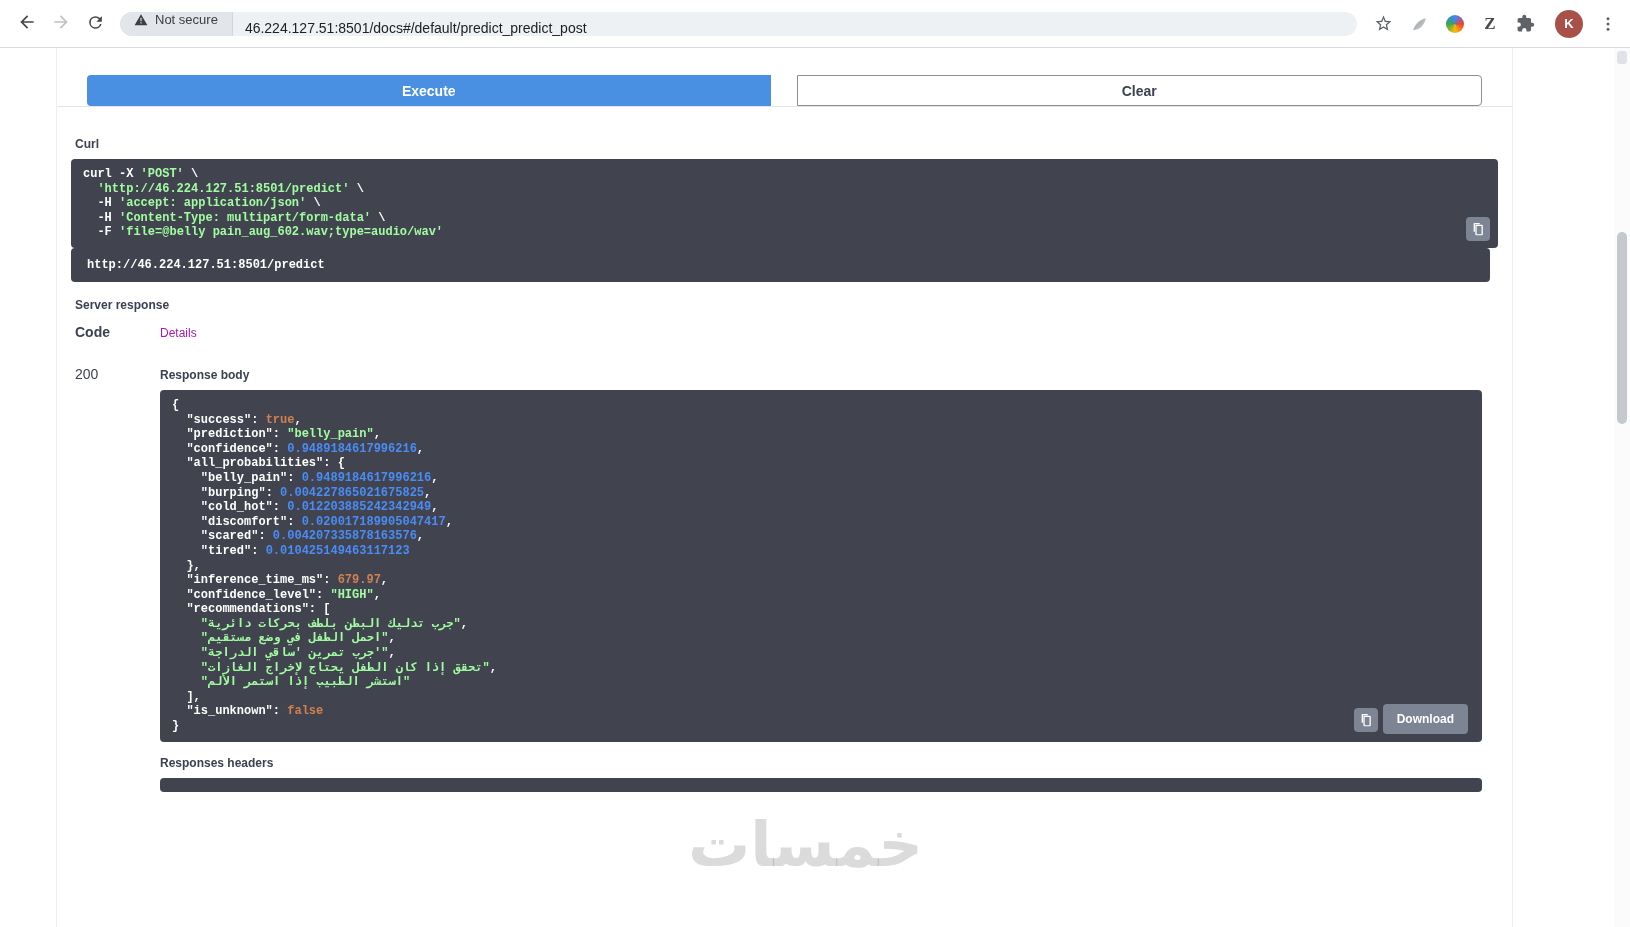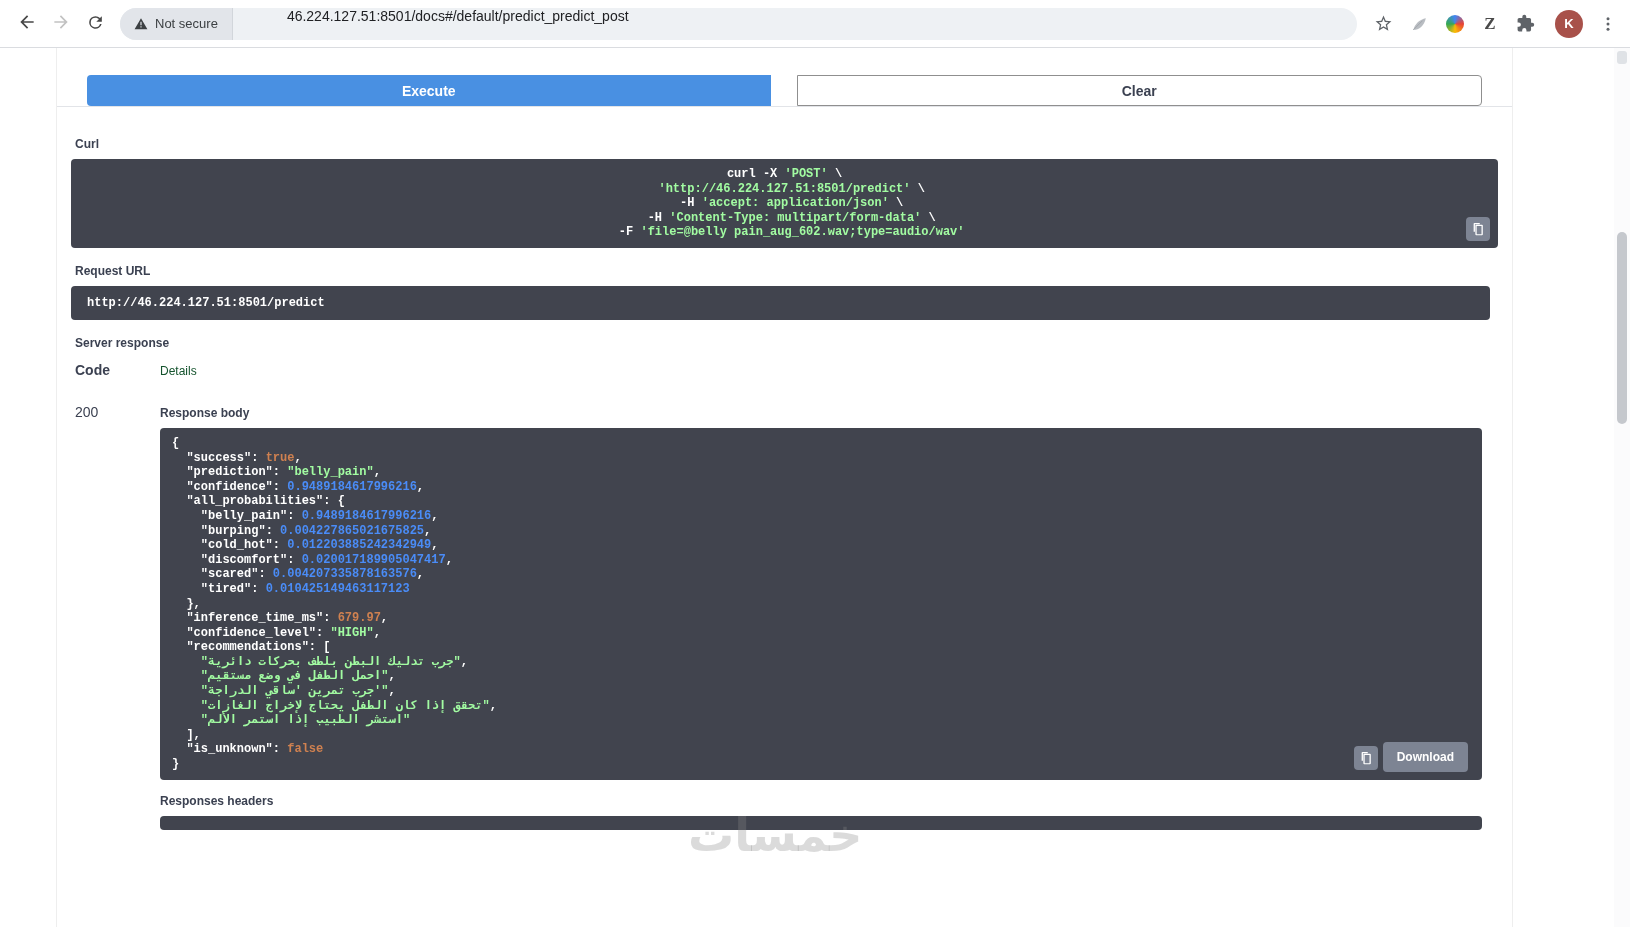--- a/index.html
+++ b/index.html
@@ -14,22 +14,22 @@
   
   .chrome {
     height:48px; background:#ffffff; border-bottom:1px solid #dadce0;
     display:flex; align-items:center; padding:0 6px 0 10px;
   }
   .nav-btn {
     width:34px; height:34px; border:none; background:transparent; border-radius:50%;
     display:flex; align-items:center; justify-content:center; flex:0 0 auto; padding:0;
   }
   .omnibox {
-    flex:1; height:32px; background:#eef1f4; border-radius:16px; margin:0 10px 0 8px;
-    display:flex; align-items:flex-start; overflow:hidden; min-width:0;gap:42px;
+    flex:1; height:24px; background:#eef1f4; border-radius:16px; margin:0 10px 0 8px;
+    display:flex; align-items:flex-end; overflow:hidden; min-width:0;
   }
   .security-chip {
     display:flex; align-items:center; gap:7px; height:32px; padding:0 14px;
     background:#e2e5ea; border-right:1px solid #d2d6db; flex:0 0 auto;
   }
   .security-chip span.lbl { font-size:13px; color:#3c4043; white-space:nowrap; }
   .url-text {
     font-size:14px; color:#202124; padding:0 12px; white-space:nowrap; overflow:hidden;
   }
   .icon-btn {
@@ -68,21 +68,21 @@
     font-family:inherit;
   }
   .responses-title { margin:42px 18px 18px; font-size:15px; font-weight:600; color:#3b4151; }
   .divider { height:1px; background:#e2e4e8; }
   .section-label { font-size:12px; font-weight:700; color:#3b4151; }
   .curl-label { margin:30px 18px 8px; }
   .code-block {
     background:var(--code_bg,#41444e); border-radius:4px; position:relative;
     padding:8px 12px;
   }
-  .curl-block { margin:0 14px 0 14px; min-height:88px;text-align:center; }
+  .curl-block { margin:0 14px 0 14px; min-height:88px; }
   .code {
     margin:0; font-family:"Liberation Mono","DejaVu Sans Mono","DejaVu Sans",monospace;
     font-size:12px; line-height:14.6px; font-weight:600; color:#fff; white-space:pre;
   }
   .code-line { white-space:pre; }
   .tk-cmd { color:#ffffff; font-weight:700; }
   .tk-pln { color:#ffffff; }
   .tk-key { color:#ffffff; font-weight:700; }
   .tk-str { color:var(--token_string,#a2fca2); }
   .tk-num { color:var(--token_number,#4a8cf7); }
@@ -94,37 +94,37 @@
   .curl-copy { right:8px; bottom:7px; }
   .request-url-label { margin:16px 18px 8px; }
   .request-url-bar {
     margin:0 22px 0 14px; background:var(--code_bg,#41444e); border-radius:4px;
     padding:10px 16px; font-family:"Liberation Mono","DejaVu Sans Mono",monospace;
     font-size:12px; font-weight:700; color:#fff;
   }
   .server-response-label { margin:16px 18px 12px; }
   .response-table { margin:12px 30px 0 18px; display:grid; grid-template-columns:85px 1fr; }
   .col-code-header { font-size:14px; font-weight:600; color:#3b4151; padding-bottom:26px; }
-  .col-details-header { font-size:12px; font-weight:400; color:#14532d; padding-top:2px; }
+  .col-details-header { font-size:12px; font-weight:400; color:#a21caf; padding-top:2px; }
   .status-code { font-size:14px; color:#3b4151; }
   .details-cell { min-width:0; }
   .response-body-label { margin:2px 0 8px; }
   .response-body-block { margin-top:0; }
   .body-copy { right:104px; bottom:10px; }
   .download-btn {
     position:absolute; right:14px; bottom:8px; height:30px; padding:0 14px;
     background:var(--download_bg,#7d8493); color:#fff; border:none; border-radius:4px;
     font-size:12px; font-weight:700; cursor:pointer; font-family:inherit;
   }
   .headers-label { margin:14px 0 8px; }
   .headers-bar { height:14px; background:var(--code_bg,#41444e); border-radius:4px; }
 
   .watermark {
     position:absolute; left:688px; top:760px; z-index:10;
-    font-size:46px; font-weight:700; color:rgba(135,135,135,0.30);
+    font-size:62px; font-weight:700; color:rgba(135,135,135,0.30);
     font-family:"DejaVu Sans",sans-serif; pointer-events:none;
   }
 
   
   .scrollbar {
     position:absolute; top:48px; right:0; width:16px; height:879px; background:#fbfbfc;
   }
   .scroll-top-piece {
     position:absolute; top:3px; left:3px; width:10px; height:13px;
     background:#dfe2e6; border-radius:3px;
@@ -224,21 +224,20 @@
       <pre class="code"><div class="code-line"><span class="tk-cmd">curl -X </span><span class="tk-str">'POST'</span><span class="tk-cmd"> \</span></div><div class="code-line"><span class="tk-cmd">  </span><span class="tk-str">'http://46.224.127.51:8501/predict'</span><span class="tk-cmd"> \</span></div><div class="code-line"><span class="tk-cmd">  -H </span><span class="tk-str">'accept: application/json'</span><span class="tk-cmd"> \</span></div><div class="code-line"><span class="tk-cmd">  -H </span><span class="tk-str">'Content-Type: multipart/form-data'</span><span class="tk-cmd"> \</span></div><div class="code-line"><span class="tk-cmd">  -F </span><span class="tk-str">'file=@belly pain_aug_602.wav;type=audio/wav'</span></div></pre>
       <button class="copy-btn curl-copy">
         <span style="display:flex;">
           <svg width="14" height="14" viewBox="0 0 16 16">
               <path d="M10 1H4a1 1 0 0 0-1 1v9h1.5V2.5H10V1zm2.5 2H6a1 1 0 0 0-1 1v10a1 1 0 0 0 1 1h6.5a1 1 0 0 0 1-1V4a1 1 0 0 0-1-1zm-.5 11H6.5V4.5H12V14z" fill="#ffffff"></path>
             </svg>
         </span>
       </button>
     </div>
 
-    <div class="section-label request-url-label">Request URL</div>
     <div class="request-url-bar">http://46.224.127.51:8501/predict</div>
 
     <div class="section-label server-response-label">Server response</div>
 
     <div class="response-table">
       <div class="col-code-header">Code</div>
       <div class="col-details-header">Details</div>
 
       <div class="status-code">200</div>
 

